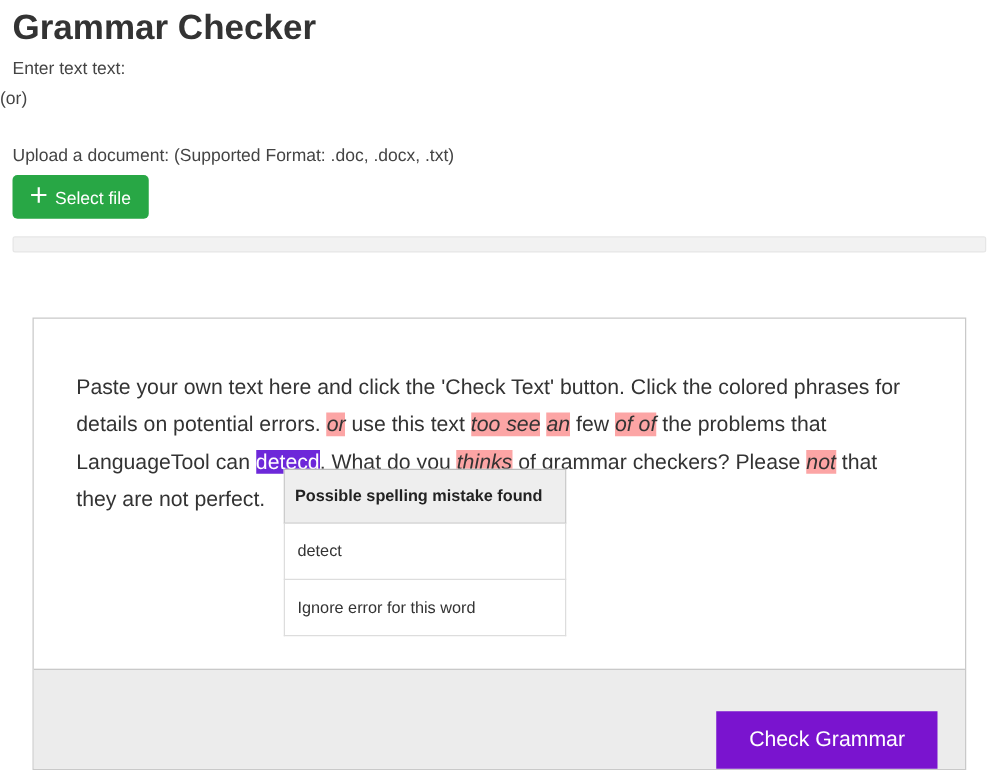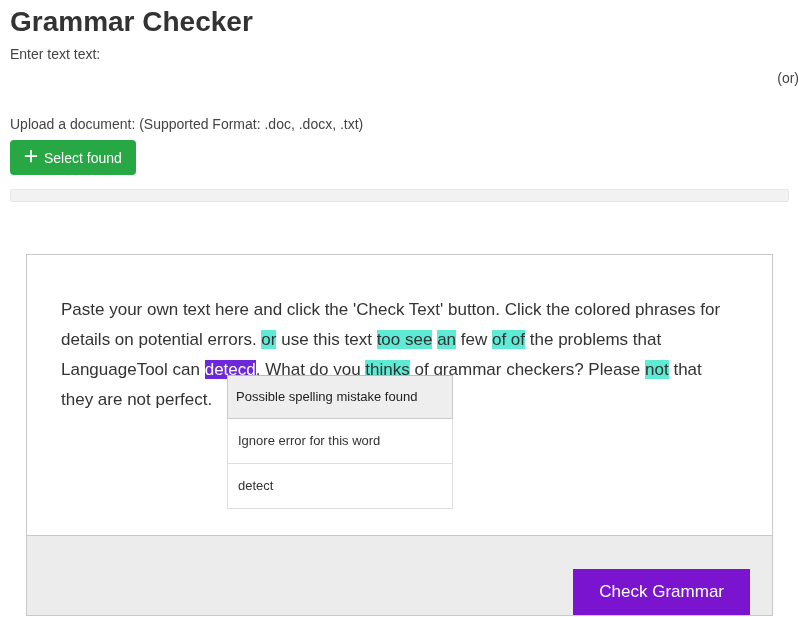--- a/index.html
+++ b/index.html
@@ -16,21 +16,21 @@
     font-weight: 700;
     color: #333;
     padding: 6px 10px 4px 10px;
   }
   .enter-label {
     font-size: 14px;
     color: #444;
     padding: 4px 10px 6px 10px;
   }
   .or-row {
-    text-align: right;
+    text-align: left;
     font-size: 14px;
     color: #444;
     padding: 2px 0 6px 0;
   }
   .upload-label {
     font-size: 14px;
     color: #444;
     padding: 0 10px 8px 10px;
     margin-top: 24px;
   }
@@ -65,21 +65,22 @@
   }
   .editor-text {
     flex: 1;
     padding: 40px 34px 10px 34px;
     font-size: 17px;
     line-height: 30px;
     color: #333;
     position: relative;
   }
   .hl-yellow {
-    background: #5eead4;
+    background: #fca5a5;
+    font-style: italic;
   }
   .hl-blue {
     background: #6d28d9;
     color: #fff;
   }
   .footer-bar {
     background: #ececec;
     height: 80px;
     border-top: 1px solid #c9c9c9;
     display: flex;
@@ -104,21 +105,21 @@
     border-top: 1px solid #bbb;
     background: #fff;
     font-size: 13px;
     box-shadow: none;
   }
   .popup-header {
     background: #eeeeee;
     border: 1px solid #ccc;
     border-top: none;
     padding: 6px 8px;
-    font-weight: 400;
+    font-weight: 700;
     color: #222;
   }
   .popup-item {
     border: 1px solid #ddd;
     border-top: none;
     padding: 7px 10px;
     color: #333;
     cursor: pointer;
     background: #fff;
   }
@@ -135,32 +136,32 @@
 <div class="or-row">(or)</div>
 
 <div class="upload-label">Upload a document: (Supported Format: .doc, .docx, .txt)</div>
 
 <button class="select-file-btn">
   <span>
     <svg viewBox="0 0 16 16">
         <path d="M7 1h2v6h6v2H9v6H7V9H1V7h6z"></path>
       </svg>
   </span>
-  <span>Select found</span>
+  <span>Select file</span>
 </button>
 
 <div class="divider-bar"></div>
 
 <div class="editor-frame">
   <div class="editor-text" id="editor-text">
     
     <span>Paste your own text here and click the 'Check Text' button. Click the colored phrases for details on potential errors. </span><span class="hl-yellow">or</span><span> use this text </span><span class="hl-yellow">too see</span><span> </span><span class="hl-yellow">an</span><span> few </span><span class="hl-yellow">of of</span><span> the problems that LanguageTool can </span><span class="hl-blue">detecd</span><span>. What do you </span><span class="hl-yellow">thinks</span><span> of grammar checkers? Please </span><span class="hl-yellow">not</span><span> that they are not perfect.</span><div class="popup">
       <div class="popup-header">Possible spelling mistake found</div>
+      <div class="popup-item">detect</div>
       <div class="popup-item">Ignore error for this word</div>
-      <div class="popup-item">detect</div>
     </div>
   </div>
   <div class="footer-bar">
     <button class="check-btn">Check Grammar</button>
   </div>
 </div>
 
 
 
 

